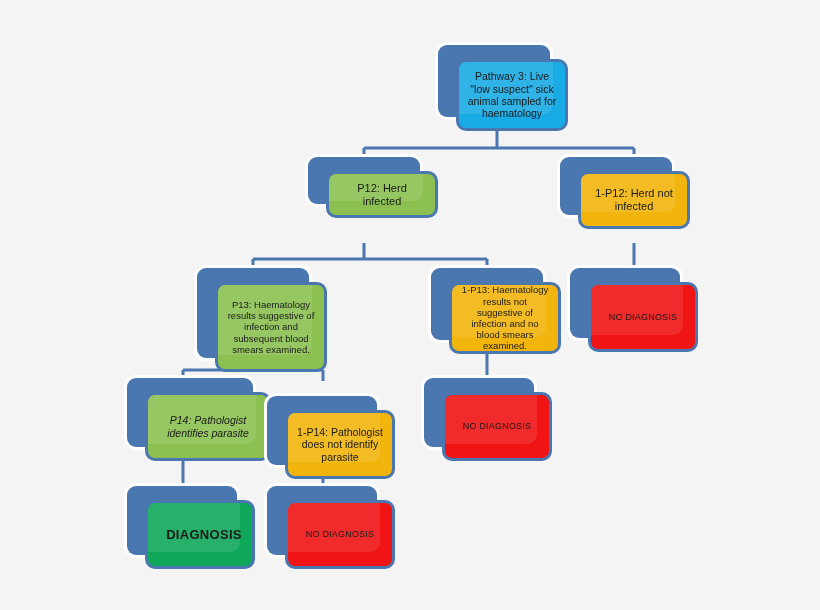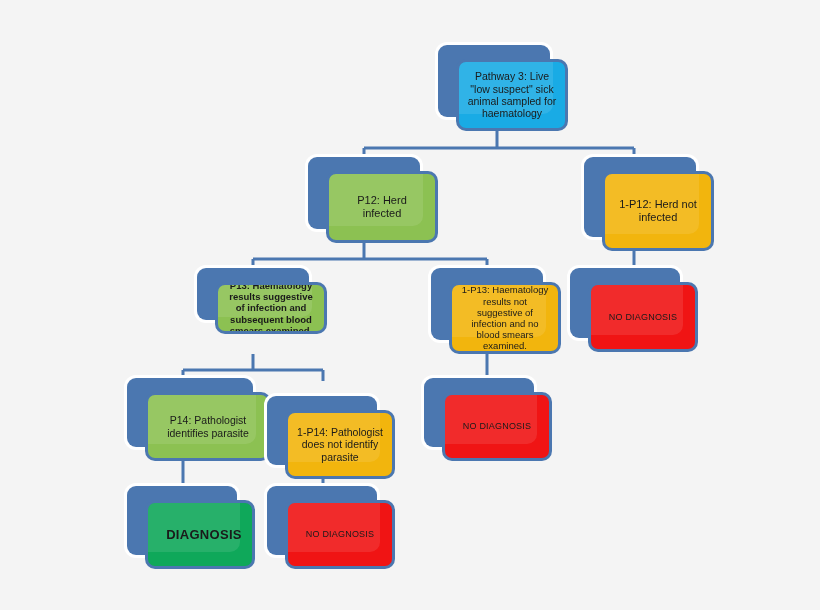--- a/index.html
+++ b/index.html
@@ -123,56 +123,56 @@
     </g>
   </svg>
 
   <div class="node c-cyan t-md" style="left:438px; top:45px; width:130px; height:86px;">
     <div class="plate"></div>
     <div class="card">
       <span class="label">Pathway 3: Live "low suspect" sick animal sampled for haematology</span>
     </div>
   </div>
 
-  <div class="node c-green t-lg" style="left:308px; top:157px; width:130px; height:86px;">
+  <div class="node c-green t-lg" style="left:308px; top:157px; width:130px; height:61px;">
     <div class="plate"></div>
     <div class="card">
       <span class="label">P12: Herd infected</span>
     </div>
   </div>
 
-  <div class="node c-amber t-lg" style="left:584px; top:157px; width:130px; height:94px;">
+  <div class="node c-amber t-lg" style="left:560px; top:157px; width:130px; height:72px;">
     <div class="plate"></div>
     <div class="card">
       <span class="label">1-P12: Herd not infected</span>
     </div>
   </div>
 
-  <div class="node c-green t-sm" style="left:197px; top:268px; width:130px; height:66px;font-weight:bold;">
+  <div class="node c-green t-sm" style="left:197px; top:268px; width:130px; height:104px;">
     <div class="plate"></div>
     <div class="card">
       <span class="label">P13: Haematology results suggestive of infection and subsequent blood smears examined.</span>
     </div>
   </div>
 
   <div class="node c-amber t-sm" style="left:431px; top:268px; width:130px; height:86px;padding-left:24px;">
     <div class="plate"></div>
     <div class="card">
       <span class="label">1-P13:  Haematology results not suggestive of infection and no blood smears examined.</span>
     </div>
   </div>
 
   <div class="node c-red t-caps" style="left:570px; top:268px; width:128px; height:84px;">
     <div class="plate"></div>
     <div class="card">
       <span class="label">NO DIAGNOSIS</span>
     </div>
   </div>
 
-  <div class="node c-green t-md" style="left:127px; top:378px; width:144px; height:83px;">
+  <div class="node c-green t-md" style="left:127px; top:378px; width:144px; height:83px;font-style:italic;">
     <div class="plate"></div>
     <div class="card">
       <span class="label">P14: Pathologist identifies parasite</span>
     </div>
   </div>
 
   <div class="node c-amber t-md" style="left:267px; top:396px; width:128px; height:83px;">
     <div class="plate"></div>
     <div class="card">
       <span class="label">1-P14: Pathologist does not identify parasite</span>

